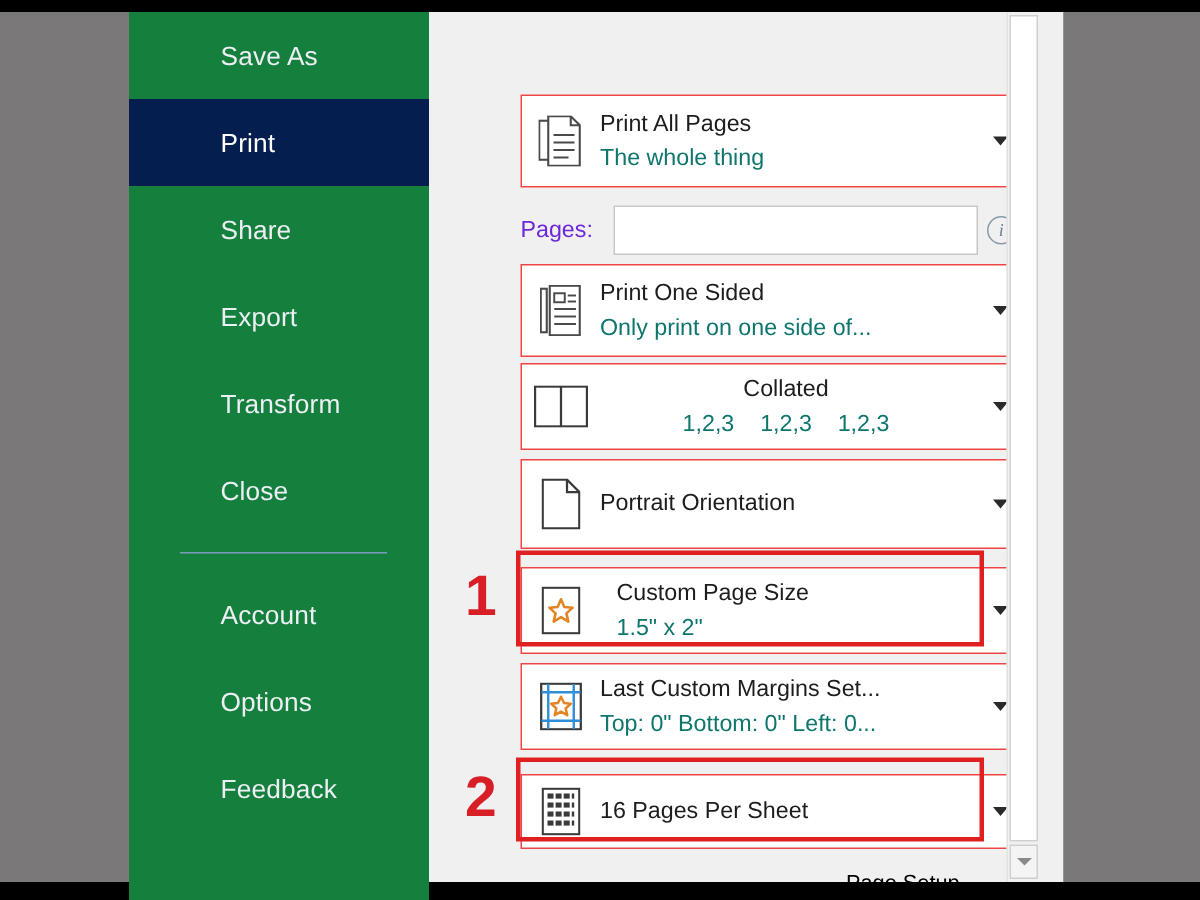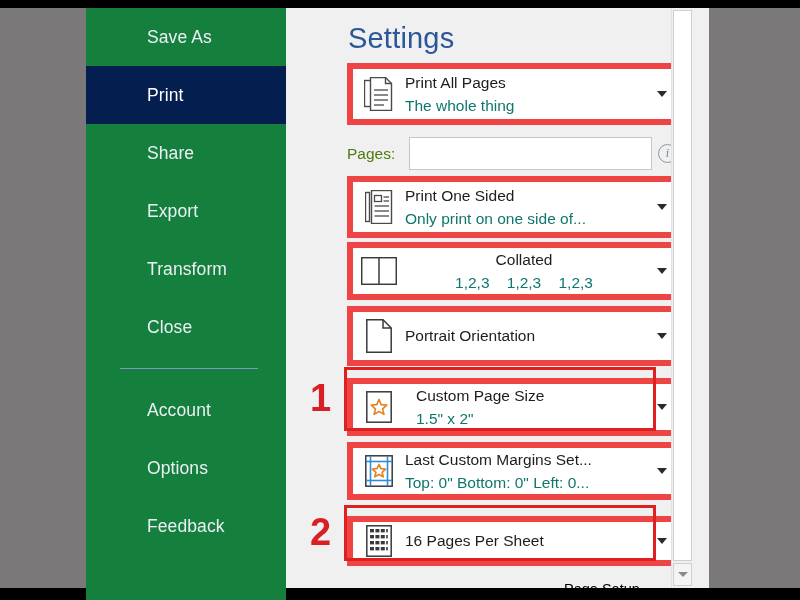--- a/index.html
+++ b/index.html
@@ -44,21 +44,21 @@
     background: #f0f0f0;
   }
   #settings-title {
     position: absolute; left: 62px; top: 14px;
     color: #2b579a; font-size: 29px; font-weight: 400;
     letter-spacing: .2px;
   }
 
   .row {
     position: absolute; left: 61px; width: 336px;
-    background: #ffffff; border: 6px solid #ef4444;
+    background: #ffffff; border: 1px solid #ef4444;
     display: flex; align-items: center;
   }
   .row .icon-slot {
     width: 52px; flex: 0 0 52px; display: flex;
     align-items: center; justify-content: center;
   }
   .row .labels {
     flex: 1 1 auto; min-width: 0; padding-right: 4px;
   }
   .row .l1 {
@@ -78,21 +78,21 @@
     border-left: 5.5px solid transparent;
     border-right: 5.5px solid transparent;
     border-top: 6px solid #2a2a2a;
   }
 
   
   #pages-row {
     position: absolute; left: 61px; top: 128px;
     width: 305px; height: 35px; display: flex; align-items: center;
   }
-  #pages-label { font-size: 15.5px; color: #4d7c0f; width: 62px; }
+  #pages-label { font-size: 15.5px; color: #6d28d9; width: 62px; }
   #pages-input {
     flex: 1 1 auto; height: 33px; background: #fff;
     border: 1px solid #c6c6c6; font-size: 15px;
     font-family: "Liberation Sans", sans-serif;
     padding: 0 6px; color: #1d1d1d; outline: none;
   }
   #pages-info {
     position: absolute; left: 372px; top: 136px;
     width: 19px; height: 19px; border-radius: 50%;
     border: 1.5px solid #8899ab; color: #6b7f96;
@@ -182,21 +182,20 @@
     <div class="nav-item">
       <span>Options</span>
     </div>
     <div class="nav-item">
       <span>Feedback</span>
     </div>
   </div>
 
   <div id="pane">
 
-    <div id="settings-title">Settings</div>
 
     <div class="row" style="top:55px;height:62px;">
       <span class="icon-slot">
         <svg width="30" height="34" viewBox="0 0 30 34">
           <rect x="0.5" y="3.5" width="20" height="26" fill="#fff" stroke="#4a4a4a" stroke-width="1.4"></rect>
           <path d="M6.5 0.5 H21.5 L27.5 6.5 V33.5 H6.5 Z" fill="#fff" stroke="#4a4a4a" stroke-width="1.4"></path>
           <path d="M21.5 0.5 V6.5 H27.5" fill="none" stroke="#4a4a4a" stroke-width="1.4"></path>
           <g stroke="#4a4a4a" stroke-width="1.3">
             <line x1="10" y1="13" x2="24" y2="13"></line>
             <line x1="10" y1="18" x2="24" y2="18"></line>

